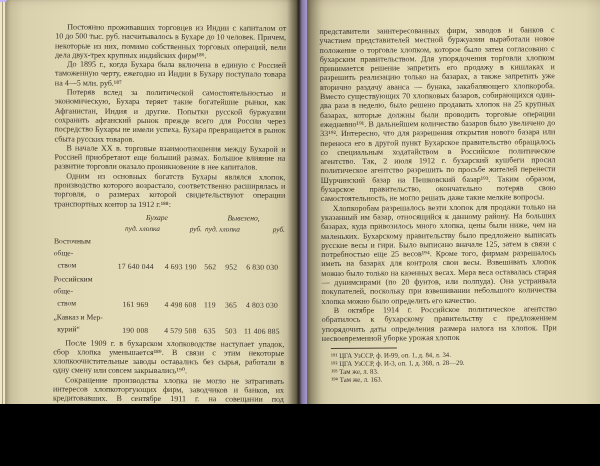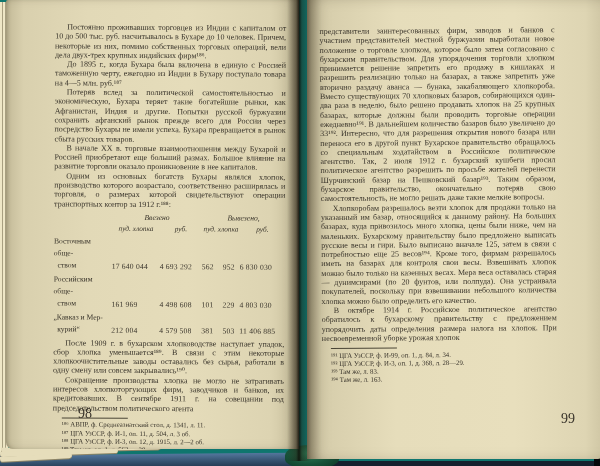--- a/index.html
+++ b/index.html
@@ -1,18 +1,18 @@
 <!DOCTYPE html>
 <html><head>
 <meta charset="utf-8">
 <style>
   html,body { margin:0; padding:0; background:#000; }
   .scene {
-    position:relative; width:600px; height:466px; overflow:hidden;
-    background:#0f766e;
+    position:relative; width:600px; height:404px; overflow:hidden;
+    background:#c4b5fd;
     font-family:"Liberation Serif","DejaVu Serif",serif;
   }
   
   .cover-bottom-navy { position:absolute; left:-4px; top:454px; width:306px; height:14px;
     background:linear-gradient(180deg,#54779d 0%,#35526f 55%,#223850 100%); transform:rotate(-0.5deg); }
   .cover-bottom-right { position:absolute; left:330px; top:461px; width:270px; height:5px; background:#16202e; }
   .cover-spine-green { position:absolute; left:285px; top:445px; width:54px; height:23px;
     border-radius:46% 46% 38% 38%;
     background:radial-gradient(ellipse at 45% 35%, #2e7d57 0%, #175138 55%, #0c3423 100%); }
   .cover-edge-right { position:absolute; right:0; top:0; width:6px; height:466px;
@@ -38,24 +38,24 @@
   .content { position:absolute; inset:0; color:#38332a; font-size:8px; line-height:9.3px; }
   .lp-content { padding:23px 14px 0 48px; transform:rotate(0.35deg); }
   .rp-content { padding:26px 47px 0 14px; transform:rotate(-0.45deg); }
   p.book-p { margin:0; text-indent:12px; text-align:justify; }
   p.book-p.noindent { text-indent:0; }
   
   .cotton-table { margin:4px 0 3px 0; }
   .t-ghead { display:grid; grid-template-columns:58px 90px 83px; font-style:italic; font-size:7.6px; }
   .t-ghead span { text-align:center; }
   .t-chead { display:grid; grid-template-columns:58px 48px 42px 38px 45px; font-style:italic; font-size:7.3px; margin-top:2px; }
-  .t-chead span { text-align:center; }
+  .t-chead span { text-align:right; }
   .t-row { display:grid; grid-template-columns:58px 48px 42px 38px 45px; align-items:end; margin-top:2px; font-size:7.6px; }
   .t-rowlabel { white-space:pre-line; line-height:12px; }
-  .t-num { text-align:left; letter-spacing:.2px; }
+  .t-num { text-align:center; letter-spacing:.2px; }
   .t-num.spread { word-spacing:7px; }
   
   .footnotes { margin-top:5px; padding-left:9px; font-size:6.8px; line-height:8.1px; }
   .fn-rule { width:66px; height:1px; background:#4a4536; margin-bottom:2.5px; }
   .pgnum { position:absolute; font-size:14px; color:#38332a;padding-left:34px; }
   .pgnum-left { left:38px; top:406px; }
   .pgnum-right { right:28px; top:411px; }
 </style>
 </head>
 <body>
@@ -75,52 +75,52 @@
     <div class="content lp-content">
       <p class="book-p">Постоянно проживавших торговцев из Индии с капиталом от 10 до 500 тыс. руб. насчитывалось в Бухаре до 10 человек. Причем, некоторые из них, помимо собственных торговых операций, вели дела двух-трех крупных индийских фирм¹⁸⁶.</p>
       <p class="book-p">До 1895 г., когда Бухара была включена в единую с Россией таможенную черту, ежегодно из Индии в Бухару поступало товара на 4—5 млн. руб.¹⁸⁷</p>
       <p class="book-p">Потеряв вслед за политической самостоятельностью и экономическую, Бухара теряет такие богатейшие рынки, как Афганистан, Индия и другие. Попытки русской буржуазии сохранить афганский рынок прежде всего для России через посредство Бухары не имели успеха. Бухара превращается в рынок сбыта русских товаров.</p>
       <p class="book-p">В начале XX в. торговые взаимоотношения между Бухарой и Россией приобретают еще больший размах. Большое влияние на развитие торговли оказало проникновение в нее капиталов.</p>
       <p class="book-p">Одним из основных богатств Бухары являлся хлопок, производство которого возрастало, соответственно расширялась и торговля, о размерах которой свидетельствуют операции транспортных контор за 1912 г.¹⁸⁸:</p>
 
       <div class="cotton-table">
         <div class="t-ghead">
           <span></span>
-          <span>Ввезено</span>
+          <span>Бухаре</span>
           <span>Вывезено,</span>
         </div>
         <div class="t-chead">
           <span></span>
           <span>пуд. хлопка</span>
           <span>руб.</span>
           <span>пуд. хлопка</span>
           <span>руб.</span>
         </div>
         <div class="t-row">
           <span class="t-rowlabel">Восточным обще-
 &nbsp;&nbsp;ством</span>
           <span class="t-num">17 640 044</span>
-          <span class="t-num">4 693 292</span>
+          <span class="t-num">4 693 190</span>
           <span class="t-num spread">562 952</span>
           <span class="t-num">6 830 030</span>
         </div>
         <div class="t-row">
           <span class="t-rowlabel">Российским обще-
 &nbsp;&nbsp;ством</span>
           <span class="t-num">161 969</span>
           <span class="t-num">4 498 608</span>
-          <span class="t-num spread">101 229</span>
+          <span class="t-num spread">119 365</span>
           <span class="t-num">4 803 030</span>
         </div>
         <div class="t-row">
           <span class="t-rowlabel">„Кавказ и Мер-
 &nbsp;&nbsp;курий“</span>
-          <span class="t-num">212 004</span>
+          <span class="t-num">190 008</span>
           <span class="t-num">4 579 508</span>
-          <span class="t-num spread">381 503</span>
+          <span class="t-num spread">635 503</span>
           <span class="t-num">11 406 885</span>
         </div>
       </div>
 
       <p class="book-p">После 1909 г. в бухарском хлопководстве наступает упадок, сбор хлопка уменьшается¹⁸⁹. В связи с этим некоторые хлопкоочистительные заводы оставались без сырья, работали в одну смену или совсем закрывались¹⁹⁰.</p>
       <p class="book-p">Сокращение производства хлопка не могло не затрагивать интересов хлопкоторгующих фирм, заводчиков и банков, их кредитовавших. В сентябре 1911 г. на совещании под председательством политического агента</p>
 
       <div class="footnotes">
         <div class="fn-rule"></div>
         <div class="fn">¹⁸⁶ АВПР, ф. Среднеазиатский стол, д. 1341, л. 11.</div>

